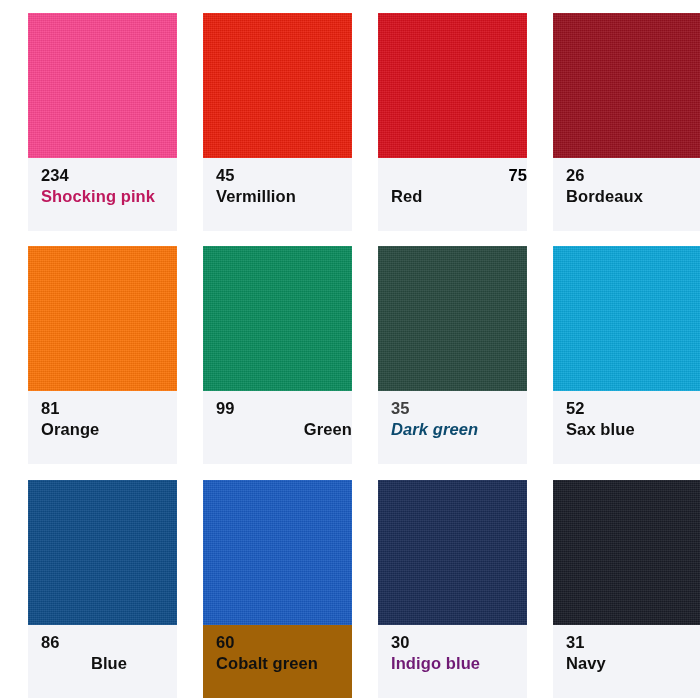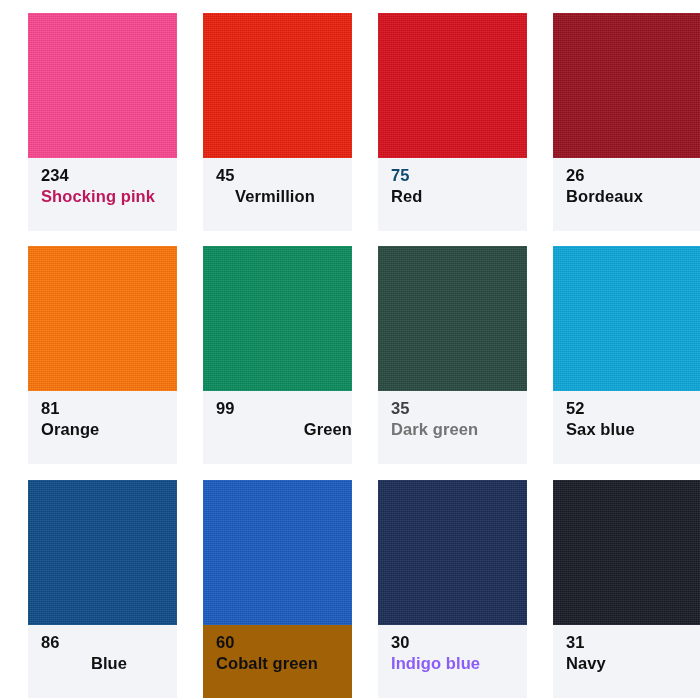--- a/index.html
+++ b/index.html
@@ -80,28 +80,28 @@
     <div class="label-panel" style="background: rgb(243, 244, 248);">
       <div class="swatch-code" style="color: rgb(16, 16, 16);">234</div>
       <div class="swatch-name" style="color: #be185d;">Shocking pink</div>
     </div>
   </div>
 
   <div class="swatch-cell col-2">
     <div class="color-chip" style="background-color: rgb(232, 31, 12);"></div>
     <div class="label-panel" style="background: rgb(243, 244, 248);">
       <div class="swatch-code" style="color: rgb(16, 16, 16);">45</div>
-      <div class="swatch-name" style="color: rgb(16, 16, 16); margin-left: 19px;">Vermillion</div>
+      <div class="swatch-name" style="color: rgb(16, 16, 16);">Vermillion</div>
     </div>
   </div>
 
   <div class="swatch-cell col-3">
     <div class="color-chip" style="background-color: rgb(214, 16, 29);"></div>
     <div class="label-panel" style="background: rgb(243, 244, 248);">
-      <div class="swatch-code" style="color: #0c4a6e;">75</div>
+      <div class="swatch-code" style="color: #000000; text-align: right;">75</div>
       <div class="swatch-name" style="color: rgb(16, 16, 16);">Red</div>
     </div>
   </div>
 
   <div class="swatch-cell col-4">
     <div class="color-chip" style="background-color: rgb(150, 17, 31);"></div>
     <div class="label-panel" style="background: rgb(243, 244, 248);">
       <div class="swatch-code" style="color: rgb(16, 16, 16);">26</div>
       <div class="swatch-name" style="color: rgb(16, 16, 16);">Bordeaux</div>
     </div>
@@ -120,21 +120,21 @@
     <div class="label-panel" style="background: rgb(243, 244, 248);">
       <div class="swatch-code" style="color: rgb(16, 16, 16);">99</div>
       <div class="swatch-name" style="color: rgb(16, 16, 16); text-align: right;">Green</div>
     </div>
   </div>
 
   <div class="swatch-cell col-3">
     <div class="color-chip" style="background-color: rgb(40, 73, 63);"></div>
     <div class="label-panel" style="background: rgb(243, 244, 248);">
       <div class="swatch-code" style="color: #404040;">35</div>
-      <div class="swatch-name" style="color: #737373;">Dark green</div>
+      <div class="swatch-name" style="color: #0c4a6e; font-style: italic;">Dark green</div>
     </div>
   </div>
 
   <div class="swatch-cell col-4">
     <div class="color-chip" style="background-color: rgb(12, 166, 216);"></div>
     <div class="label-panel" style="background: rgb(243, 244, 248);">
       <div class="swatch-code" style="color: rgb(16, 16, 16);">52</div>
       <div class="swatch-name" style="color: rgb(16, 16, 16);">Sax blue</div>
     </div>
   </div>
@@ -152,21 +152,21 @@
     <div class="label-panel" style="background: #a16207;">
       <div class="swatch-code" style="color: rgb(16, 16, 16);">60</div>
       <div class="swatch-name" style="color: rgb(16, 16, 16);">Cobalt green</div>
     </div>
   </div>
 
   <div class="swatch-cell col-3">
     <div class="color-chip" style="background-color: rgb(26, 44, 85);"></div>
     <div class="label-panel" style="background: rgb(243, 244, 248);">
       <div class="swatch-code" style="color: rgb(16, 16, 16);">30</div>
-      <div class="swatch-name" style="color: #8b5cf6;">Indigo blue</div>
+      <div class="swatch-name" style="color: #701a75;">Indigo blue</div>
     </div>
   </div>
 
   <div class="swatch-cell col-4">
     <div class="color-chip" style="background-color: rgb(25, 28, 38);"></div>
     <div class="label-panel" style="background: rgb(243, 244, 248);">
       <div class="swatch-code" style="color: rgb(16, 16, 16);">31</div>
       <div class="swatch-name" style="color: rgb(16, 16, 16);">Navy</div>
     </div>
   </div>

